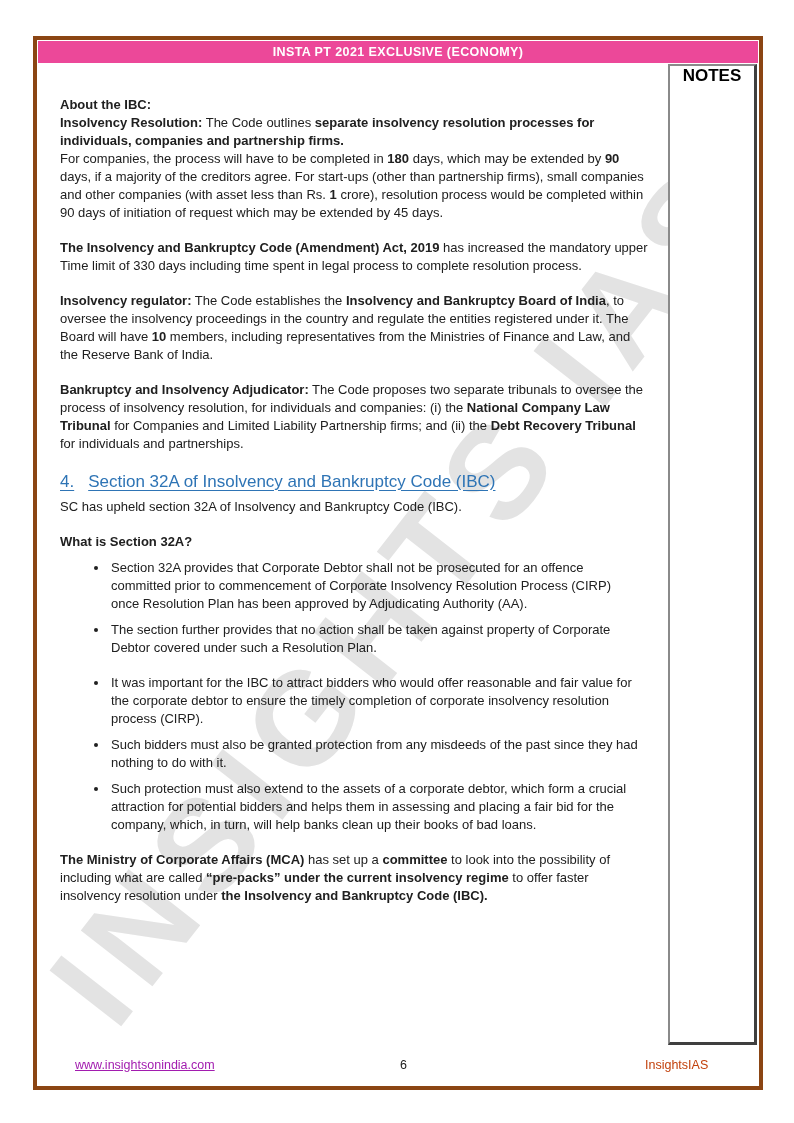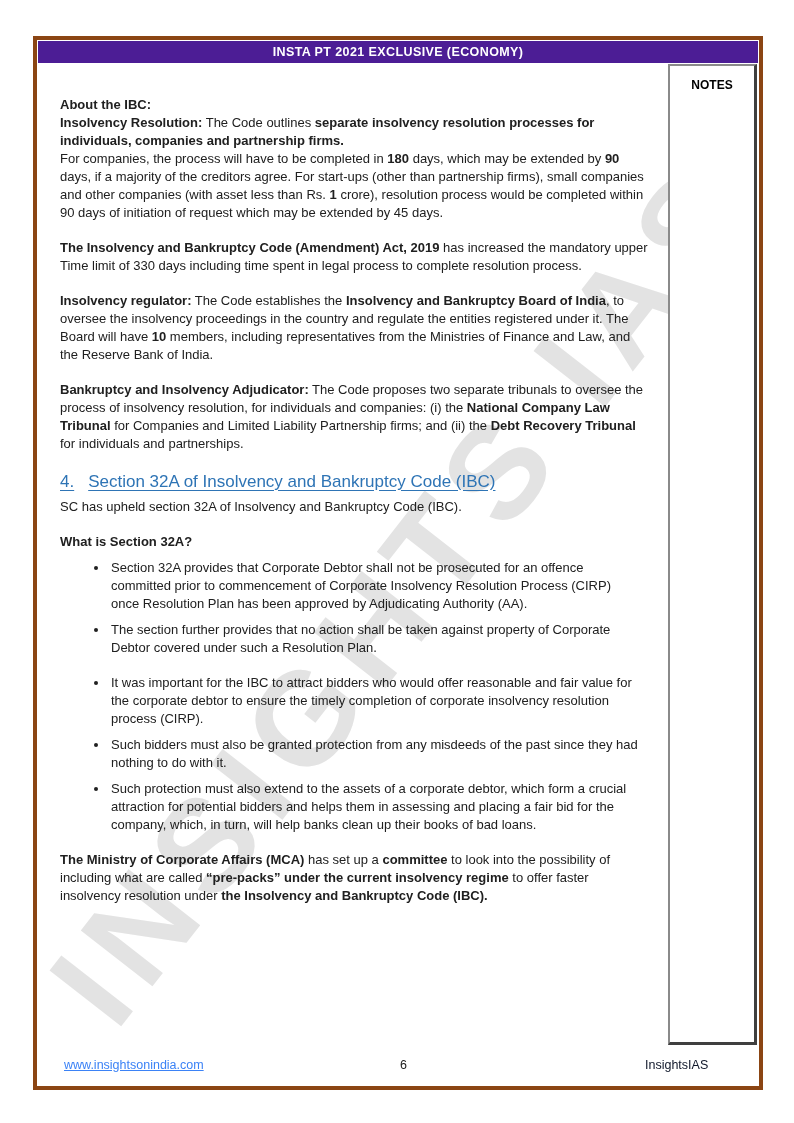--- a/index.html
+++ b/index.html
@@ -11,48 +11,48 @@
     position:absolute;left:-120px;top:520px;width:1040px;z-index:0;
     font-size:132px;font-weight:bold;letter-spacing:14px;color:#e3e3e3;
     transform:rotate(-52deg);transform-origin:50% 50%;white-space:nowrap;text-align:center;
     user-select:none;
   }
   .frame{
     position:absolute;left:33px;top:36px;width:722px;height:1046px;
     border:4px solid #8B4513;background:transparent;z-index:1;
   }
   .header-bar{
-    position:absolute;left:1px;right:1px;top:1px;height:22px;background:#4c1d95;
+    position:absolute;left:1px;right:1px;top:1px;height:22px;background:#ec4899;
     color:#ffffff;font-weight:bold;font-size:12.5px;line-height:22px;text-align:center;
     letter-spacing:0.4px;
   }
   .notes-box{
     position:absolute;left:631px;top:24px;width:84px;height:976px;background:#ffffff;
     border:2px solid #8a8a8a;border-right:3px solid #3f3f3f;border-bottom:3px solid #3f3f3f;
     text-align:center;z-index:2;
   }
-  .notes-box .notes-label{display:inline-block;margin-top:12px;font-weight:bold;font-size:12px;color:#000;}
+  .notes-box .notes-label{display:inline-block;font-weight:bold;font-size:17px;color:#000;}
   .main{
     position:absolute;left:23px;top:56px;width:590px;z-index:1;
     font-size:13px;line-height:18px;text-align:left;
   }
   .main p{margin:0;}
   .main p.para{margin:0 0 17px 0;}
   .b{font-weight:bold;}
   .sec-head{
     margin:9px 0 4px 0;font-size:17px;line-height:24px;font-weight:normal;color:#2E74B5;
   }
   .sec-head .num{text-decoration:underline;text-underline-offset:3px;margin-right:14px;}
   .sec-head .txt{text-decoration:underline;text-underline-offset:3px;}
   ul.bullets{margin:0 0 17px 0;padding:0 0 0 41px;list-style:disc;}
   ul.bullets li{margin:8px;padding-left:2px;}
   .footer{position:absolute;left:23px;top:1018px;width:680px;height:20px;font-size:12.5px;z-index:2;}
-  .footer .site{position:absolute;left:4px;color:#3b82f6;text-decoration:underline;cursor:pointer;}
+  .footer .site{position:absolute;left:15px;color:#a21caf;text-decoration:underline;cursor:pointer;}
   .footer .pageno{position:absolute;left:340px;color:#202020;}
-  .footer .brand{position:absolute;left:585px;color:#0f172a;}
+  .footer .brand{position:absolute;left:585px;color:#c2410c;}
 </style>
 </head>
 <body>
 
 <div class="watermark">INSIGHTS IAS</div>
 
 <div class="frame">
 
   <div class="header-bar">
     <span>INSTA PT 2021 EXCLUSIVE (ECONOMY)</span>

